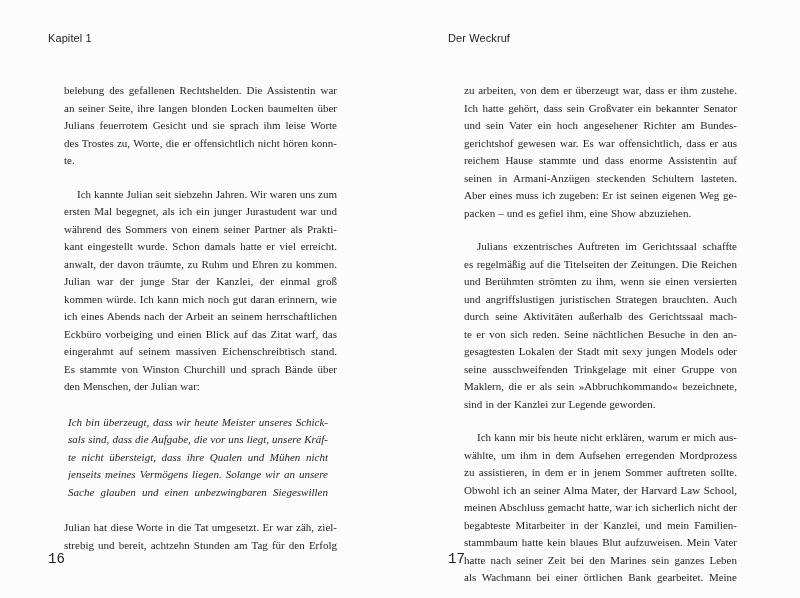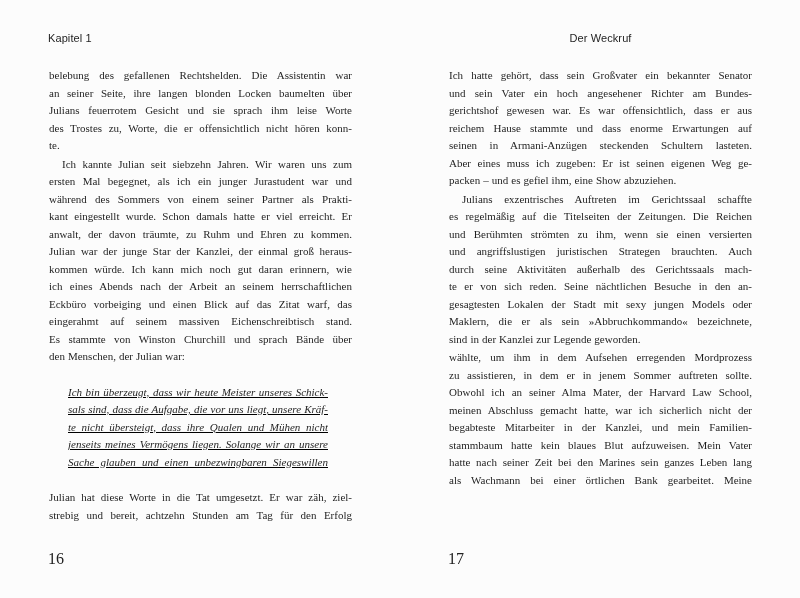--- a/index.html
+++ b/index.html
@@ -31,34 +31,33 @@
     top: 31px;
     left: 0;
     right: 0;
     font-family: "Liberation Sans", sans-serif;
     font-size: 11px;
     line-height: 14px;
     color: #242424;
     letter-spacing: 0.1px;
   }
   .header-left  { text-align: left; }
-  .header-right { text-align: center; }
+  .header-right { text-align: left; }
 
   .text-column {
     position: absolute;
     top: 66px;
     left: 0;
     right: 0;
   }
-  .block { margin: 1px; }
+  .block { margin: 16px; }
   .quote-block {
     margin: 18px 0;
     padding-left: 20px;
     padding-right: 25px;
-    text-decoration: underline;
   }
   .line {
     font-family: "Liberation Serif", serif;
     font-size: 11px;
     line-height: 17.5px;
     height: 17.5px;
     max-height: 17.5px;
     overflow: hidden;
     color: #1f1f1f;
     text-align: justify;
@@ -72,22 +71,22 @@
     padding-left: 13px;
   }
   .line.quote {
     font-style: italic;
   }
   .page-number {
     position: absolute;
     top: 552px;
     left: 0;
     right: 0;
-    font-family: Liberation Serif, serif;
-    font-size: 16px;
+    font-family: Liberation Mono, monospace;
+    font-size: 14px;
     line-height: 14px;
     color: #222222;
   }
   .number-left  { text-align: left; }
   .number-right { text-align: left; }
 </style>
 </head>
 <body style="background: rgb(252, 252, 252);">
 
 <div class="spread">
@@ -128,40 +127,43 @@
           <div class="line">strebig und bereit, achtzehn Stunden am Tag für den Erfolg</div>
         </div>
       </div>
     <div class="page-number number-left">16</div>
   </div>
 
   <div class="page page-right">
     <div class="running-header header-right">Der Weckruf</div>
     <div class="text-column" id="right-col">
         <div class="block">
+          <div class="line">zu arbeiten, von dem er überzeugt war, dass er ihm zustehe.</div>
           <div class="line">Ich hatte gehört, dass sein Großvater ein bekannter Senator</div>
           <div class="line">und sein Vater ein hoch angesehener Richter am Bundes-</div>
           <div class="line">gerichtshof gewesen war. Es war offensichtlich, dass er aus</div>
-          <div class="line">reichem Hause stammte und dass enorme Erwartungen auf</div>
+          <div class="line">reichem Hause stammte und dass enorme Assistentin auf</div>
           <div class="line">seinen in Armani-Anzügen steckenden Schultern lasteten.</div>
           <div class="line">Aber eines muss ich zugeben: Er ist seinen eigenen Weg ge-</div>
           <div class="line end">packen – und es gefiel ihm, eine Show abzuziehen.</div>
         </div>
         <div class="block">
           <div class="line indent">Julians exzentrisches Auftreten im Gerichtssaal schaffte</div>
           <div class="line">es regelmäßig auf die Titelseiten der Zeitungen. Die Reichen</div>
           <div class="line">und Berühmten strömten zu ihm, wenn sie einen versierten</div>
           <div class="line">und angriffslustigen juristischen Strategen brauchten. Auch</div>
-          <div class="line">durch seine Aktivitäten außerhalb des Gerichtssaals mach-</div>
+          <div class="line">durch seine Aktivitäten außerhalb des Gerichtssaal mach-</div>
           <div class="line">te er von sich reden. Seine nächtlichen Besuche in den an-</div>
           <div class="line">gesagtesten Lokalen der Stadt mit sexy jungen Models oder</div>
+          <div class="line">seine ausschweifenden Trinkgelage mit einer Gruppe von</div>
           <div class="line">Maklern, die er als sein »Abbruchkommando« bezeichnete,</div>
           <div class="line end">sind in der Kanzlei zur Legende geworden.</div>
         </div>
         <div class="block">
+          <div class="line indent">Ich kann mir bis heute nicht erklären, warum er mich aus-</div>
           <div class="line">wählte, um ihm in dem Aufsehen erregenden Mordprozess</div>
           <div class="line">zu assistieren, in dem er in jenem Sommer auftreten sollte.</div>
           <div class="line">Obwohl ich an seiner Alma Mater, der Harvard Law School,</div>
           <div class="line">meinen Abschluss gemacht hatte, war ich sicherlich nicht der</div>
           <div class="line">begabteste Mitarbeiter in der Kanzlei, und mein Familien-</div>
           <div class="line">stammbaum hatte kein blaues Blut aufzuweisen. Mein Vater</div>
           <div class="line">hatte nach seiner Zeit bei den Marines sein ganzes Leben lang</div>
           <div class="line">als Wachmann bei einer örtlichen Bank gearbeitet. Meine</div>
         </div>
       </div>

